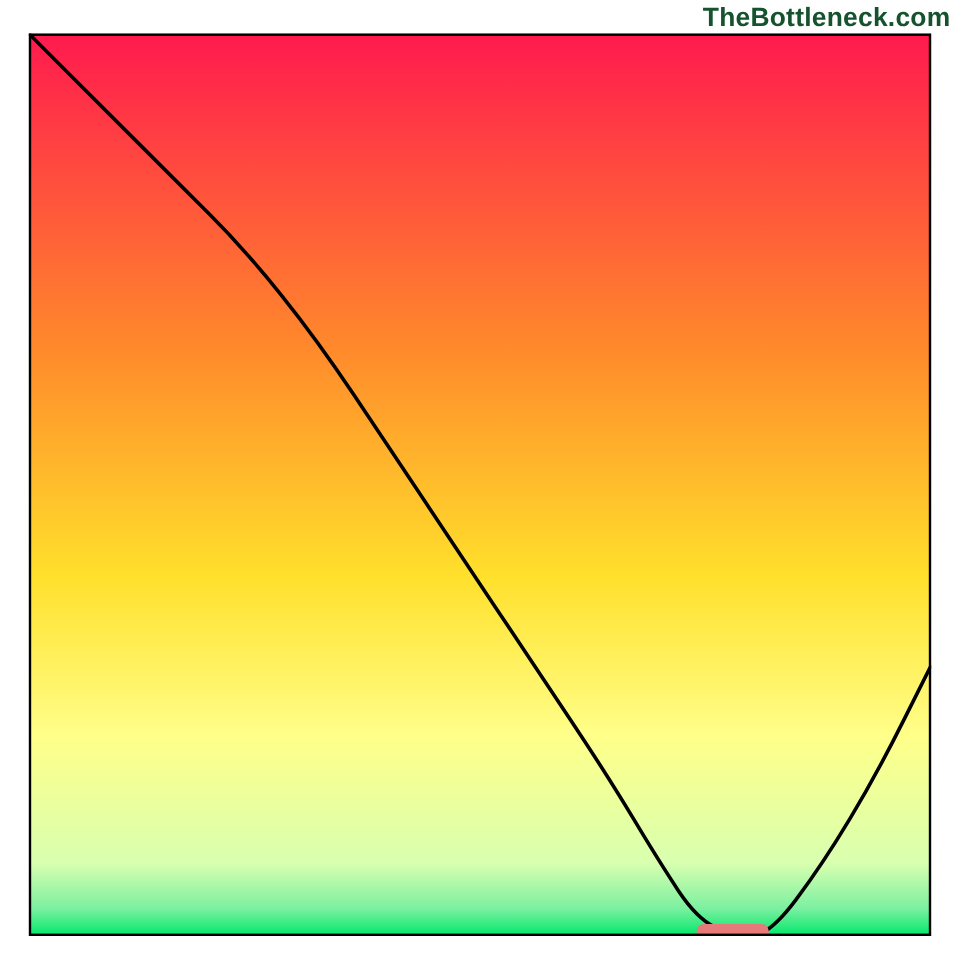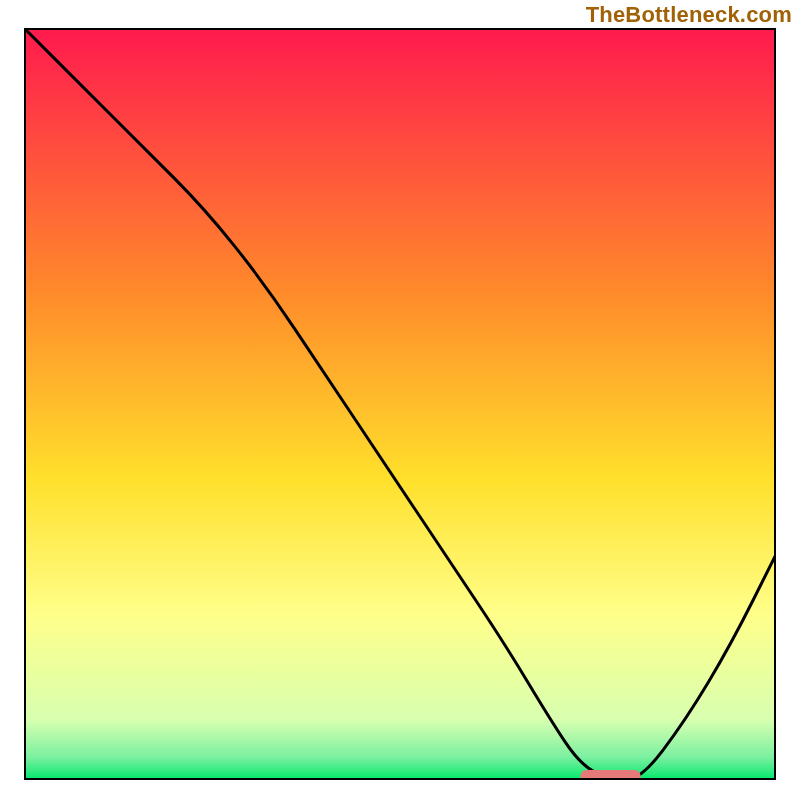--- a/index.html
+++ b/index.html
@@ -14,21 +14,21 @@
     position: relative;
     width: 800px;
     height: 800px;
   }
   .watermark {
     position: absolute;
     top: 2px;
     right: 8px;
     font-size: 22px;
     font-weight: 600;
-    color: #a16207;
+    color: #14532d;
     letter-spacing: 0.2px;
   }
   .plot-frame {
     position: absolute;
     left: 24px;
     top: 28px;
     width: 752px;
     height: 752px;
     box-sizing: border-box;
   }

